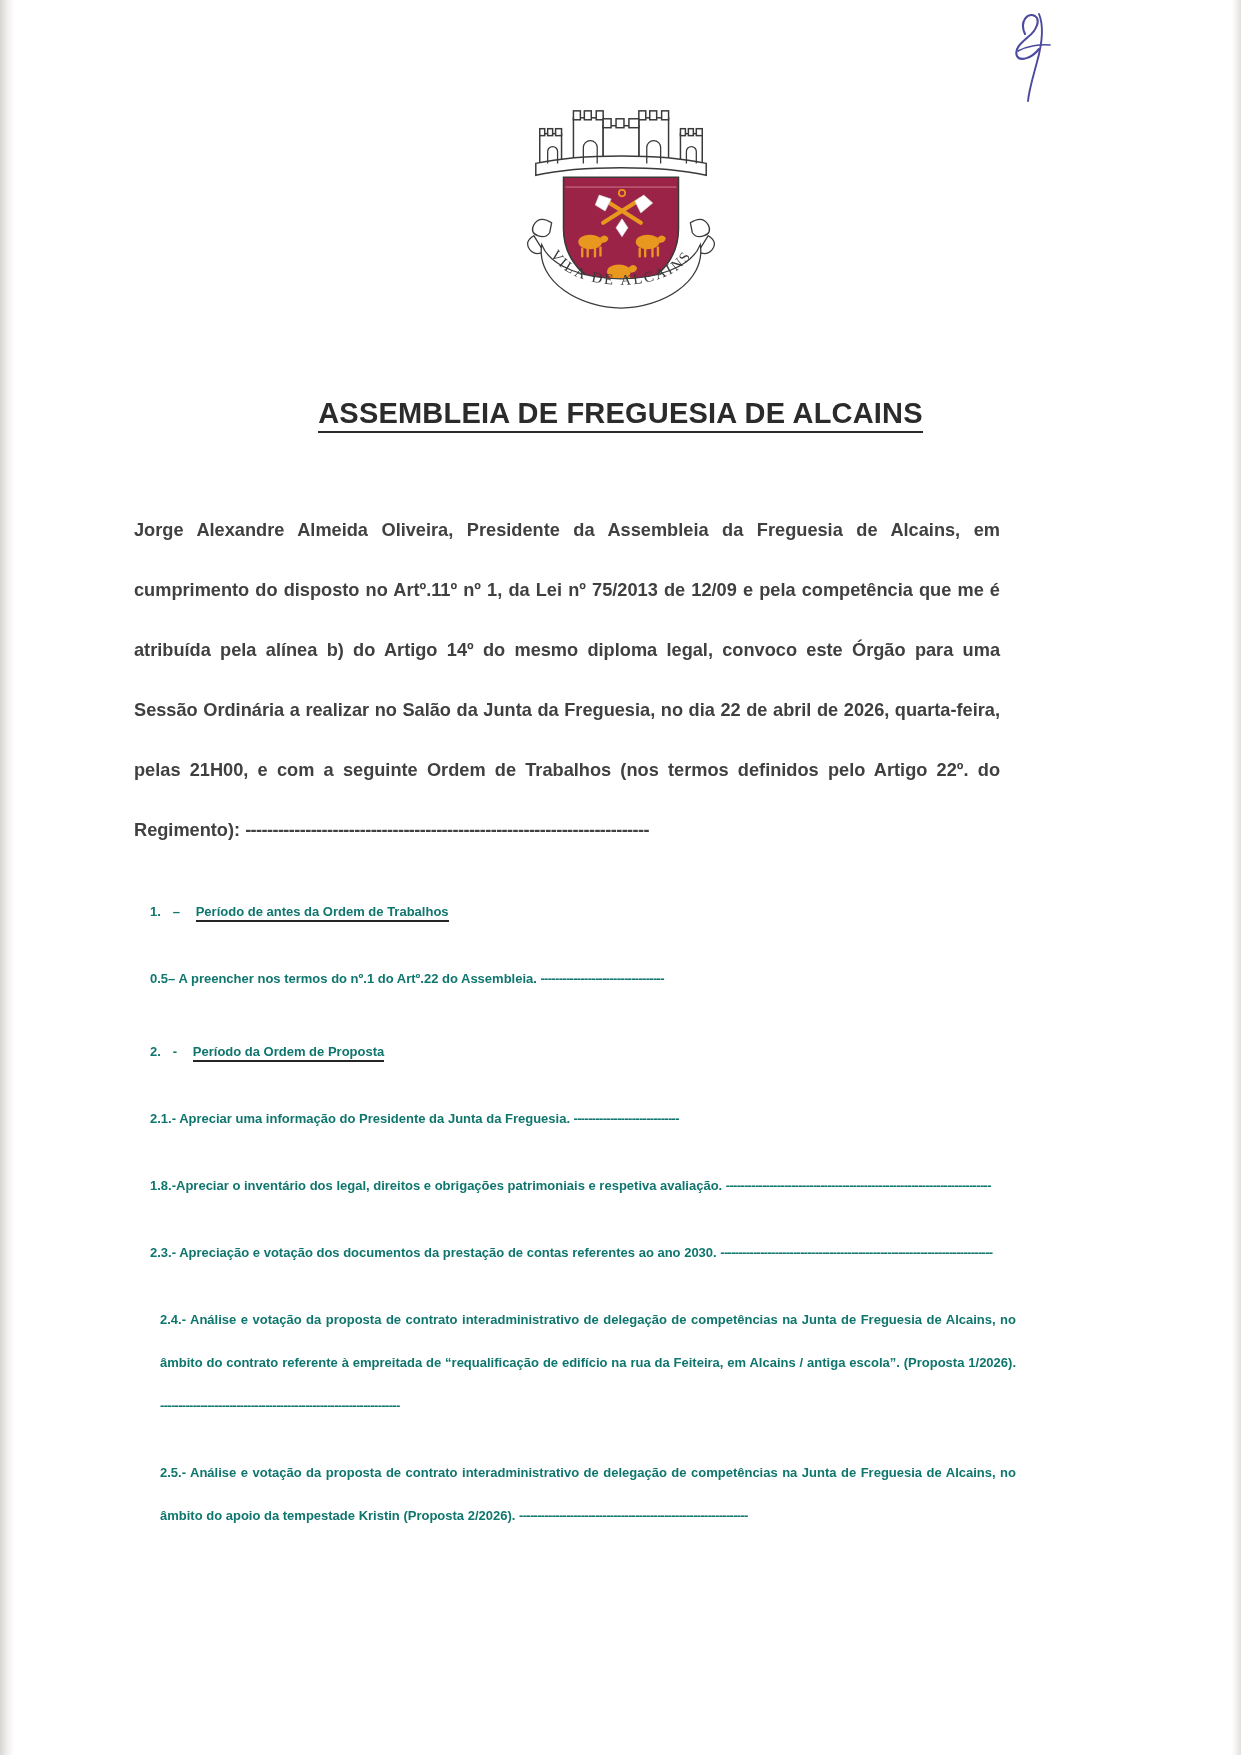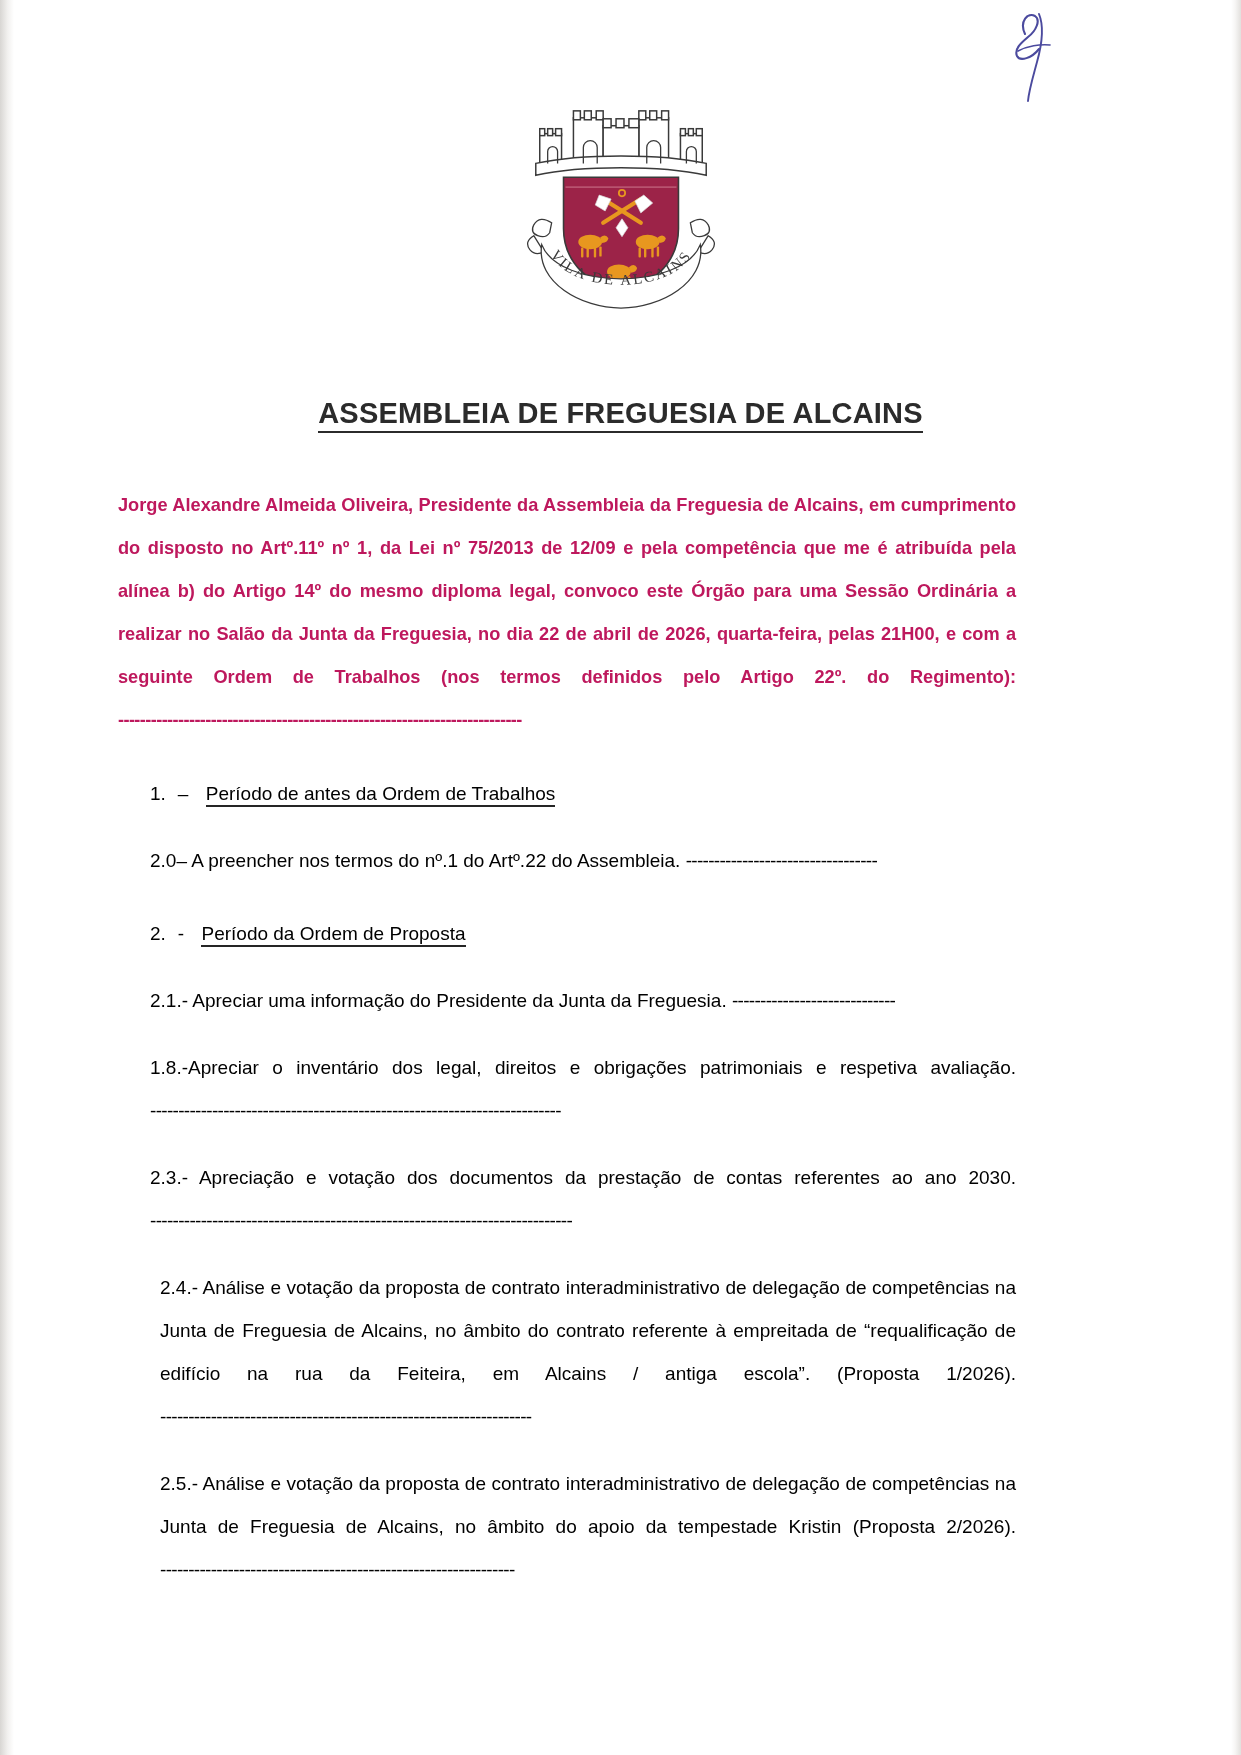--- a/index.html
+++ b/index.html
@@ -80,35 +80,35 @@
   
   .body-area {
     position: absolute;
     top: 484px;
     left: 118px;
     width: 898px;
   }
   .lead {
     font-size: 18.2px;
     font-weight: bold;
-    line-height: 43px;
+    line-height: 60px;
     text-align: justify;
     text-justify: inter-word;
-    margin: 0;
-    color: #be185d;
+    margin: 16px;
+    color: #404040;
   }
   .lead .dashes { font-weight: bold; letter-spacing: -0.6px; }
 
   .agenda { margin: 0; padding: 0; list-style: none; }
 
   .item {
-    font-size: 19px;
-    font-weight: normal;
+    font-size: 13px;
+    font-weight: bold;
     line-height: 43px;
-    color: #000000;
+    color: #0f766e;
     text-align: justify;
     text-justify: inter-word;
   }
   .item-heading {
     margin-top: 30px;
     padding-left: 32px;
   }
   .item-heading .num { margin-right: 12px; }
   .item-heading .htext {
     border-bottom: 2px solid #252525;
@@ -250,21 +250,21 @@
 
     <p class="lead"><span>Jorge Alexandre Almeida Oliveira, Presidente da Assembleia da Freguesia de Alcains, em cumprimento do disposto no Artº.11º nº 1, da Lei nº 75/2013 de 12/09 e pela competência que me é atribuída pela alínea b) do Artigo 14º do mesmo diploma legal, convoco este Órgão para uma Sessão Ordinária a realizar no Salão da Junta da Freguesia, no dia 22 de abril de 2026, quarta-feira, pelas 21H00, e com a seguinte Ordem de Trabalhos (nos termos definidos pelo Artigo 22º. do Regimento): </span><span class="dashes">--------------------------------------------------------------------------</span></p>
 
     <ol class="agenda">
 
       <li class="item item-heading">
         <span class="num">1.</span><span class="num">–</span>
         <span class="htext">Período de antes da Ordem de Trabalhos</span>
       </li>
 
-      <li class="item item-sub"><span>2.0</span><span>–</span>
+      <li class="item item-sub"><span>0.5</span><span>–</span>
         <span>A preencher nos termos do nº.1 do Artº.22 do Assembleia. </span><span class="dashes">----------------------------------</span></li>
 
       <li class="item item-heading">
         <span class="num">2.</span><span class="num">-</span>
         <span class="htext">Período da Ordem de Proposta</span>
       </li>
 
       <li class="item item-sub"><span>2.1.-</span>
         <span>Apreciar uma informação do Presidente da Junta da Freguesia. </span><span class="dashes">-----------------------------</span></li>
 

